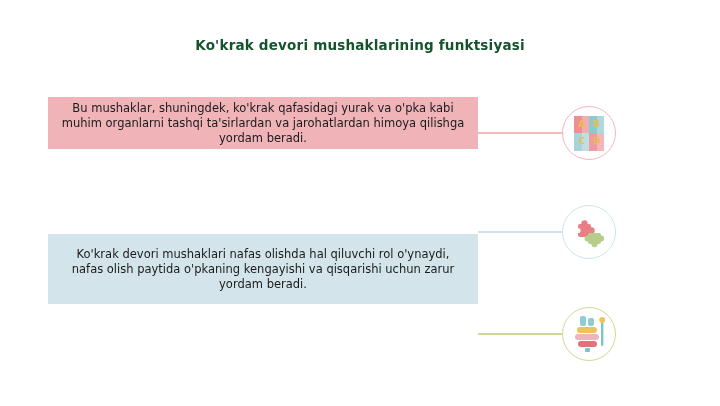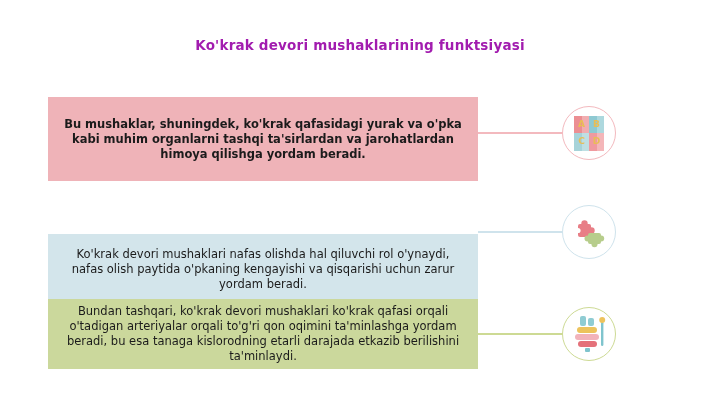--- a/index.html
+++ b/index.html
@@ -12,21 +12,21 @@
     overflow: hidden;
   }
   .page-title {
     position: absolute;
     top: 37px;
     left: 0;
     width: 720px;
     text-align: center;
     font-size: 13.5px;
     font-weight: bold;
-    color: #a21caf;
+    color: #14532d;
     letter-spacing: 0.2px;
   }
   .infobox {
     position: absolute;
     left: 48px;
     width: 430px;
     box-sizing: border-box;
     display: flex;
     align-items: center;
     justify-content: center;
@@ -89,21 +89,21 @@
   }
   .icon-svg { display: block; }
 </style>
 </head>
 <body>
 
 <div class="canvas">
 
   <div class="page-title">Ko'krak devori mushaklarining funktsiyasi</div>
 
-  <div class="infobox" style="top: 97px; height: 84px; background-color: rgb(239, 179, 184); font-weight: bold;">
+  <div class="infobox" style="top: 97px; height: 52px; background-color: rgb(239, 179, 184);">
     <p>Bu mushaklar, shuningdek, ko'krak qafasidagi yurak va o'pka kabi muhim organlarni tashqi ta'sirlardan va jarohatlardan himoya qilishga yordam beradi.</p>
   </div>
   <div class="connector" style="top: 132px; background-color: rgb(243, 185, 190);"></div>
   <div class="icon-circle" style="top: 106px; border-color: rgb(243, 185, 190);">
     <div class="blocks">
       <span class="cell" style="background-color: rgb(236, 142, 146);">
         <i style="color: rgb(233, 189, 85);">A</i>
       </span>
       <span class="cell" style="background-color: rgb(142, 201, 210);">
         <i style="color: rgb(233, 189, 85);">B</i>
@@ -131,23 +131,20 @@
       <circle cx="6" cy="15.5" r="2.6" fill="#ffffff"></circle>
       <g style="fill: rgb(183, 205, 140);">
         <rect x="16" y="18" width="13" height="11" rx="2"></rect>
         <circle cx="15.5" cy="23.5" r="3"></circle>
         <circle cx="29.2" cy="23.5" r="3"></circle>
         <circle cx="22.5" cy="29.2" r="3"></circle>
       </g>
     </svg>
   </div>
 
-  <div class="infobox" style="top: 299px; height: 70px; background-color: rgb(203, 216, 156);">
-    <p>Bundan tashqari, ko'krak devori mushaklari ko'krak qafasi orqali o'tadigan arteriyalar orqali to'g'ri qon oqimini ta'minlashga yordam beradi, bu esa tanaga kislorodning etarli darajada etkazib berilishini ta'minlaydi.</p>
-  </div>
   <div class="connector" style="top: 333px; background-color: rgb(205, 218, 148);"></div>
   <div class="icon-circle" style="top: 307px; border-color: rgb(205, 218, 148);">
     <svg class="icon-svg" width="34" height="40" viewBox="0 0 34 40">
       <g style="fill: rgb(143, 204, 211);">
         <rect x="8" y="2" width="6" height="10" rx="2"></rect>
         <rect x="16" y="4" width="6" height="8" rx="2"></rect>
       </g>
       <rect x="5" y="13" width="20" height="6" rx="3" style="fill: rgb(236, 195, 92);"></rect>
       <rect x="3" y="20" width="24" height="6" rx="3" style="fill: rgb(242, 179, 186);"></rect>
       <rect x="6" y="27" width="19" height="6" rx="3" style="fill: rgb(228, 113, 122);"></rect>

